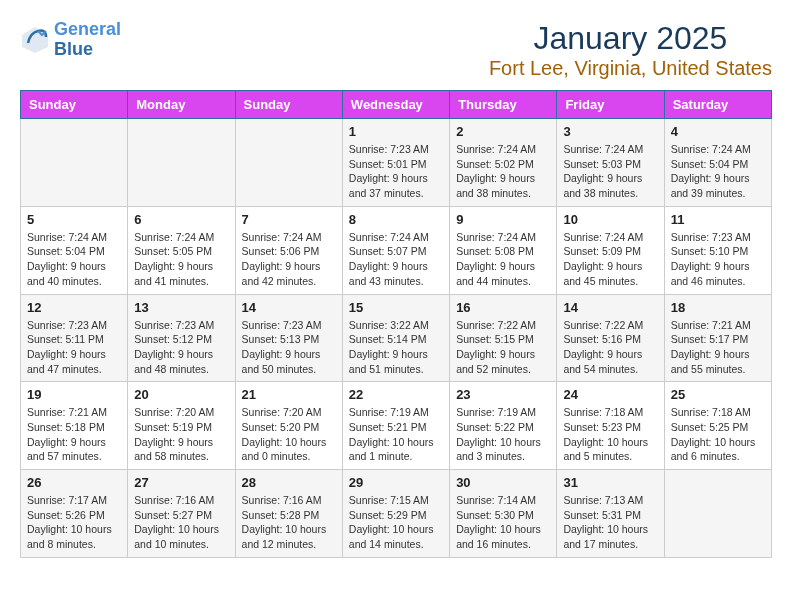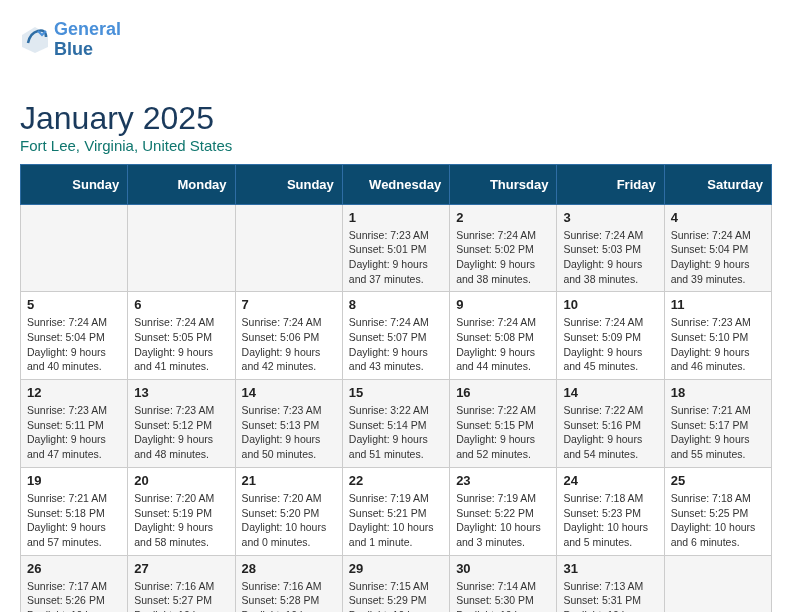--- a/index.html
+++ b/index.html
@@ -8,63 +8,61 @@
       background: #fff;
       width: 792px;
       min-height: 612px;
       padding: 20px;
     }
     .header {
       display: flex;
       justify-content: space-between;
       align-items: flex-start;
       margin-bottom: 10px;
-      flex-direction: column;
     }
     .logo {
       display: flex;
       align-items: center;
     }
     .logo-text {
       font-size: 18px;
       font-weight: bold;
       color: #1a3a5c;
       line-height: 1.1;
     }
     .logo-text span {
       color: #4a90d9;
     }
     .logo-icon {
       width: 30px;
       height: 30px;
       margin-right: 4px;
     }
     .title-block {
-      text-align: left;
-      margin-top: 40px;
+      text-align: center;
     }
     .month-title {
       font-size: 32px;
       color: #1a3a5c;
       font-weight: normal;
     }
     .location {
-      font-size: 15px;
-      color: #0f766e;
+      font-size: 20px;
+      color: #a16207;
     }
     table {
       width: 100%;
       border-collapse: collapse;
       table-layout: fixed;
     }
     thead tr th {
-      background-color: #0c4a6e;
+      background-color: #d946ef;
       color: white;
-      text-align: right;
-      padding: 12px 8px;
+      text-align: left;
+      padding: 6px 8px;
       font-size: 13px;
       font-weight: bold;
       border: 1px solid #2e6da4;
     }
     tbody tr td {
       border: 1px solid #ccc;
       vertical-align: top;
       padding: 5px 6px;
       height: 80px;
       font-size: 11px;

